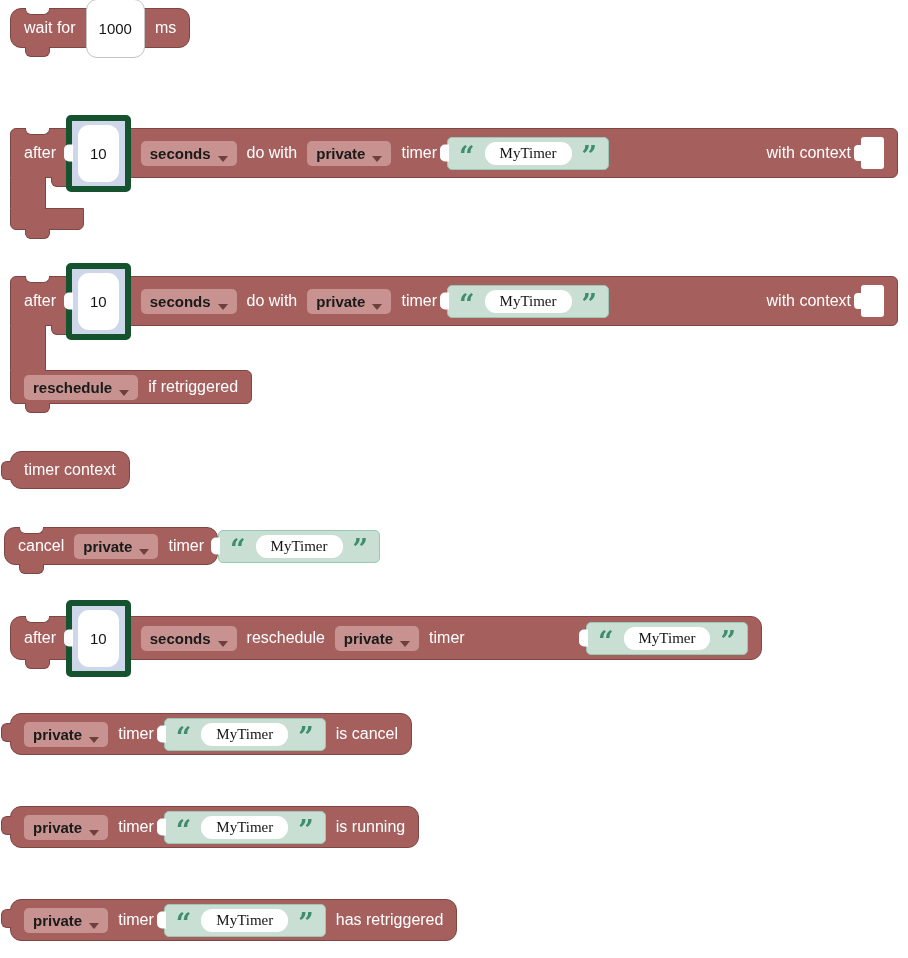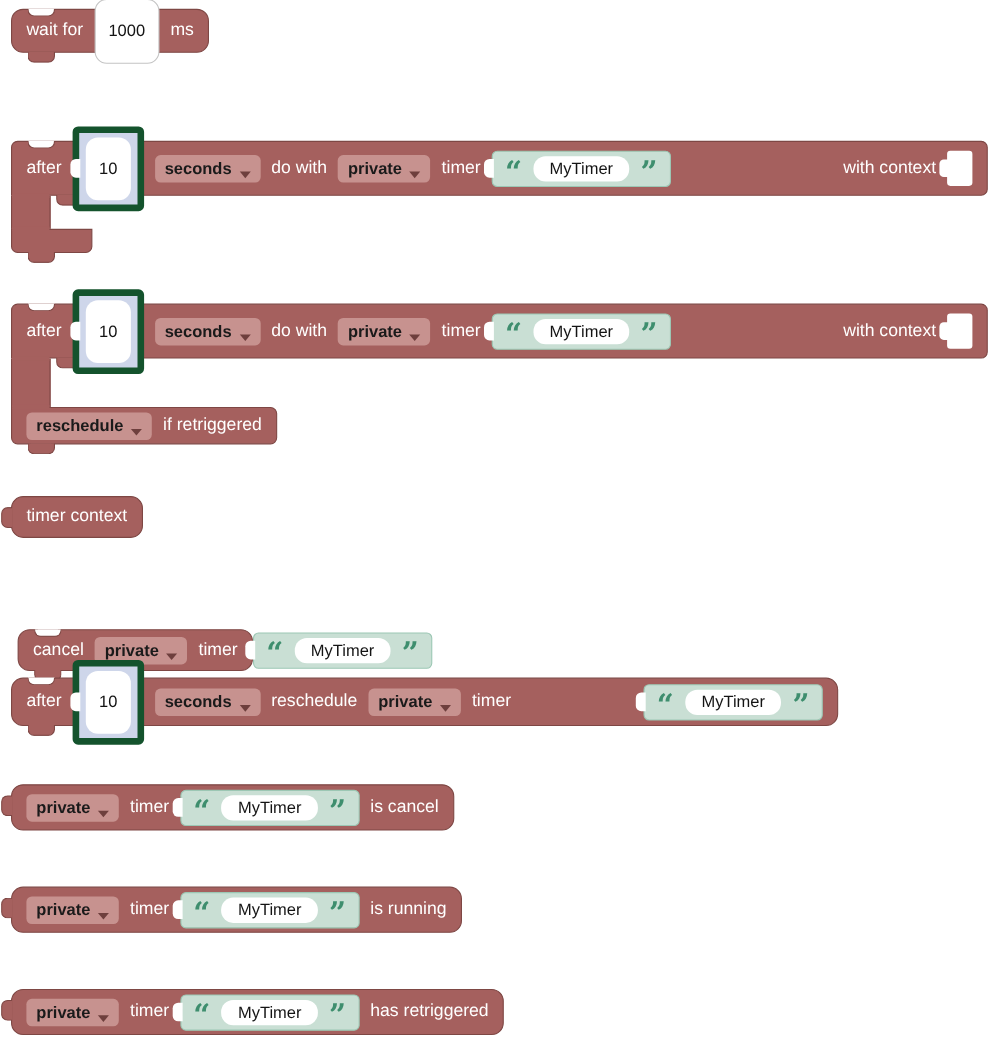--- a/index.html
+++ b/index.html
@@ -39,21 +39,21 @@
   
   .wfield { background: #fff; border-radius: 11px; padding: 20px 12px; color: #141414;
     font-size: 15px; min-width: 24px; text-align: center; }
   .wfield.bordered { border: 1px solid #C4C4C4; }
 
   
   .num-shadow { position: relative; display: inline-flex; align-items: center;
     background: #CED6EA; border: 6px solid #14532d; border-radius: 5px; padding: 4px 6px; }
   .str-shadow { position: relative; display: inline-flex; align-items: center; gap: 10px;
     background: #C9DFD4; border: 1px solid #9CC7B4; border-radius: 5px; padding: 4px 11px; }
-  .str-shadow .wfield { padding: 3px 15px; }
+  .str-shadow .wfield { padding: 3px 15px; font-family: Liberation Serif, serif; }
   .quote { font-family: "DejaVu Serif", serif; color: #3E8E6E; font-size: 27px; line-height: 12px;
     position: relative; top: 4px; font-weight: bold; }
   .sock-tab { position: absolute; left: -8px; top: 50%; transform: translateY(-50%);
     width: 9px; height: 17px; background: #fff; border-radius: 5px 0 0 5px; }
 
   
   .esock { position: relative; width: 23px; height: 32px; background: #fff; border-radius: 3px; flex: 0 0 auto; }
   .esock-tab { position: absolute; left: -7px; top: 8px; width: 8px; height: 16px;
     background: #fff; border-radius: 4px 0 0 4px; }
 
@@ -163,21 +163,21 @@
     <span class="patch" style="left:1px; top:92px; width:34px; height:4px;"></span>
   </div>
 
   <div class="row" style="left:10px; top:451px;">
     <div class="blk" style="height:38px;">
       <span class="tab-left"></span>
       <span class="lbl">timer context</span>
     </div>
   </div>
 
-  <div class="row" style="left:16px; top:527px;margin-top:45px;">
+  <div class="row" style="left:4px; top:527px;">
     <div class="blk" style="height:38px;">
       <span class="notch-top"></span>
       <span class="tab-bottom"></span>
       <span class="lbl">cancel</span>
       <span class="dropdown">
         <span>private</span>
         <span class="dd-arrow"></span>
       </span>
       <span class="lbl">timer</span>
     </div>

